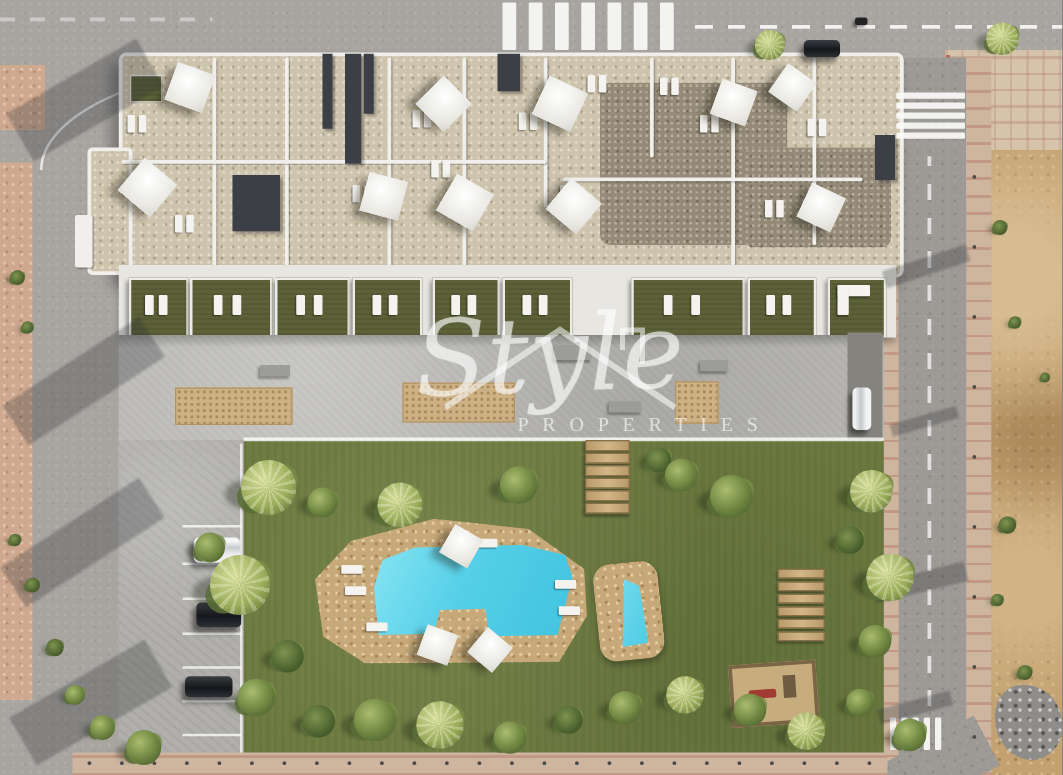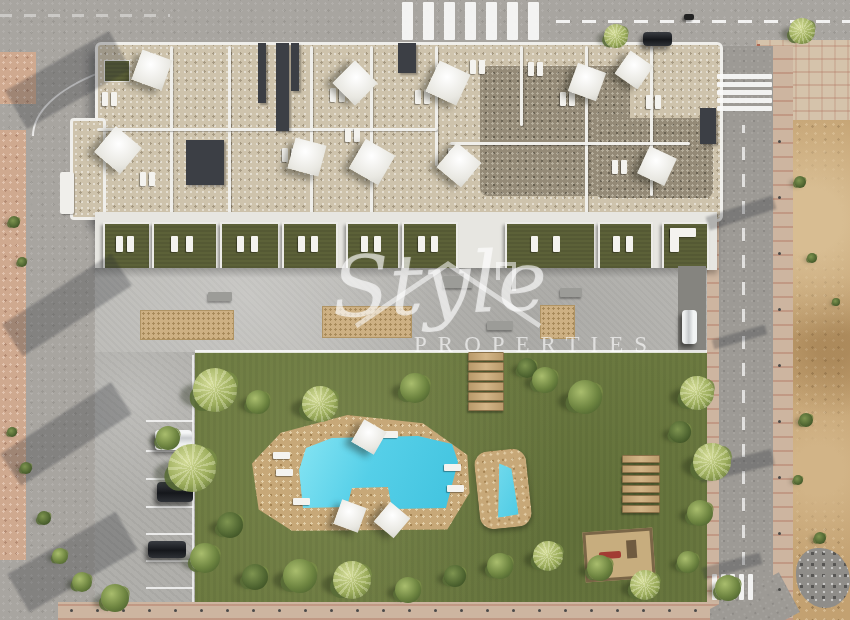--- a/index.html
+++ b/index.html
@@ -86,21 +86,21 @@
   .t0{background:radial-gradient(circle at 38% 35%,#a9bd6d,#6d8440 55%,#44592a 95%);}
   .t1{background:radial-gradient(circle at 40% 35%,#d5dd9a,#9cad5c 55%,#5d7034 95%);}
   .t2{background:radial-gradient(circle at 40% 38%,#7e9450,#4e6430 60%,#35471f 95%);}
   .t1 .spikes{position:absolute;inset:0;border-radius:50%;
      background:repeating-conic-gradient(rgba(255,255,230,.28) 0 9deg,transparent 9deg 24deg);}
   
   #watermark{z-index:60;pointer-events:none;}
   .wm-style{font-family:"DejaVu Serif","Liberation Serif",serif;font-style:italic;
      font-size:84px;line-height:1;color:rgba(255,255,255,.60);transform:rotate(-2deg);
      text-shadow:0 0 2px rgba(255,255,255,.15);}
-  .wm-props{font-family:"Liberation Serif",serif;font-size:23px;letter-spacing:11px;
+  .wm-props{font-family:"Liberation Serif",serif;font-size:16px;letter-spacing:11px;
      color:rgba(255,255,255,.62);}
 </style>
 </head>
 <body>
 
 <div id="stage">
 
   <div class="abs asphalt" style="left:0;top:0;width:850px;height:46px;"></div>
   <div class="abs" style="left:556px;top:20px;width:294px;height:3px;background:repeating-linear-gradient(90deg,rgba(255,255,255,.85) 0 14px,transparent 14px 26px);"></div>
   <div class="abs" style="left:0;top:14px;width:170px;height:3px;opacity:.5;background:repeating-linear-gradient(90deg,rgba(255,255,255,.8) 0 12px,transparent 12px 24px);"></div>

